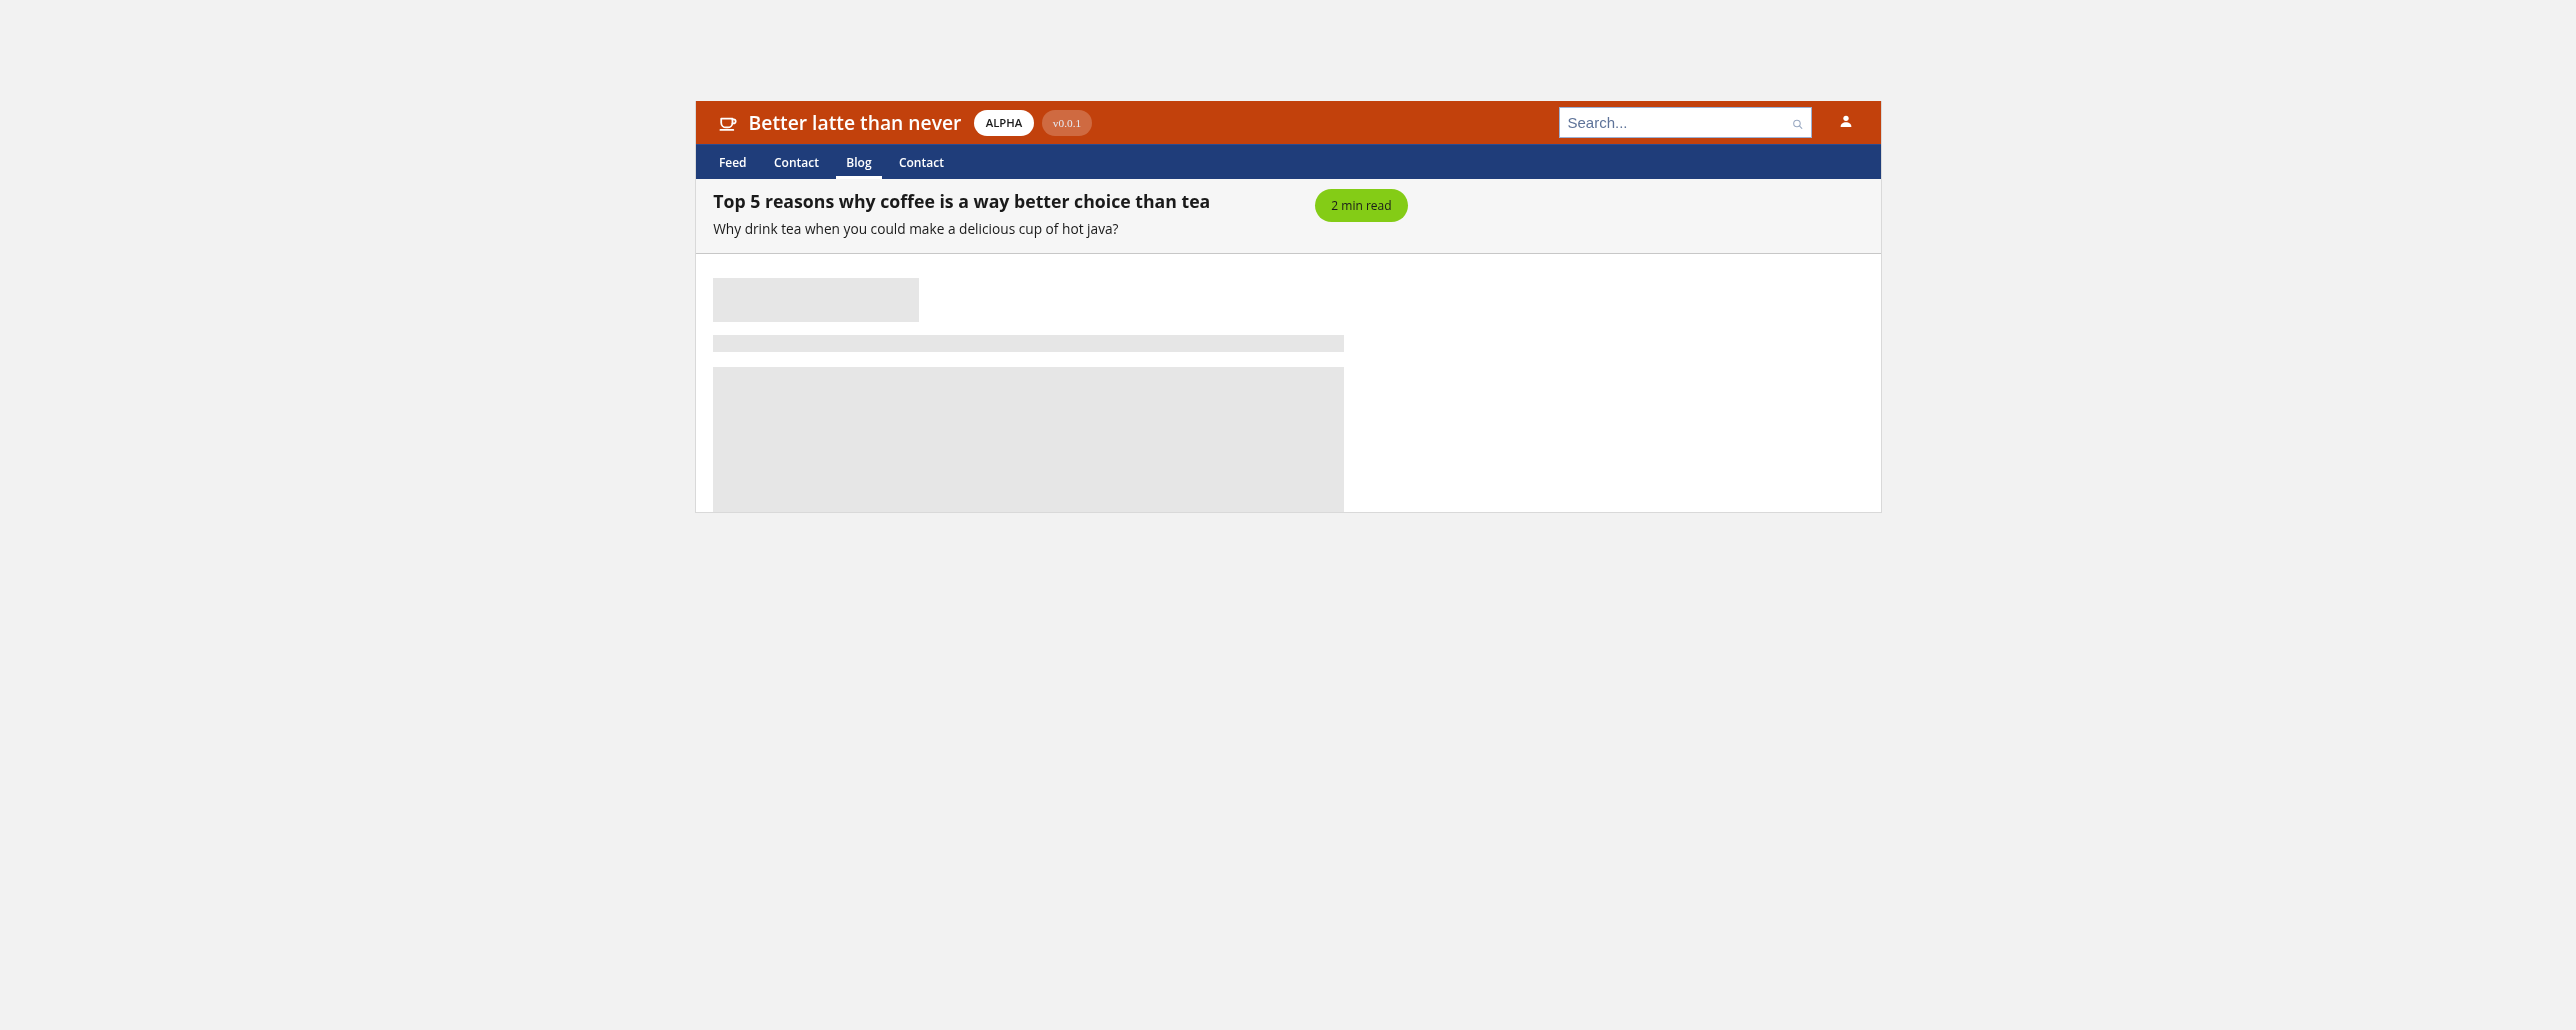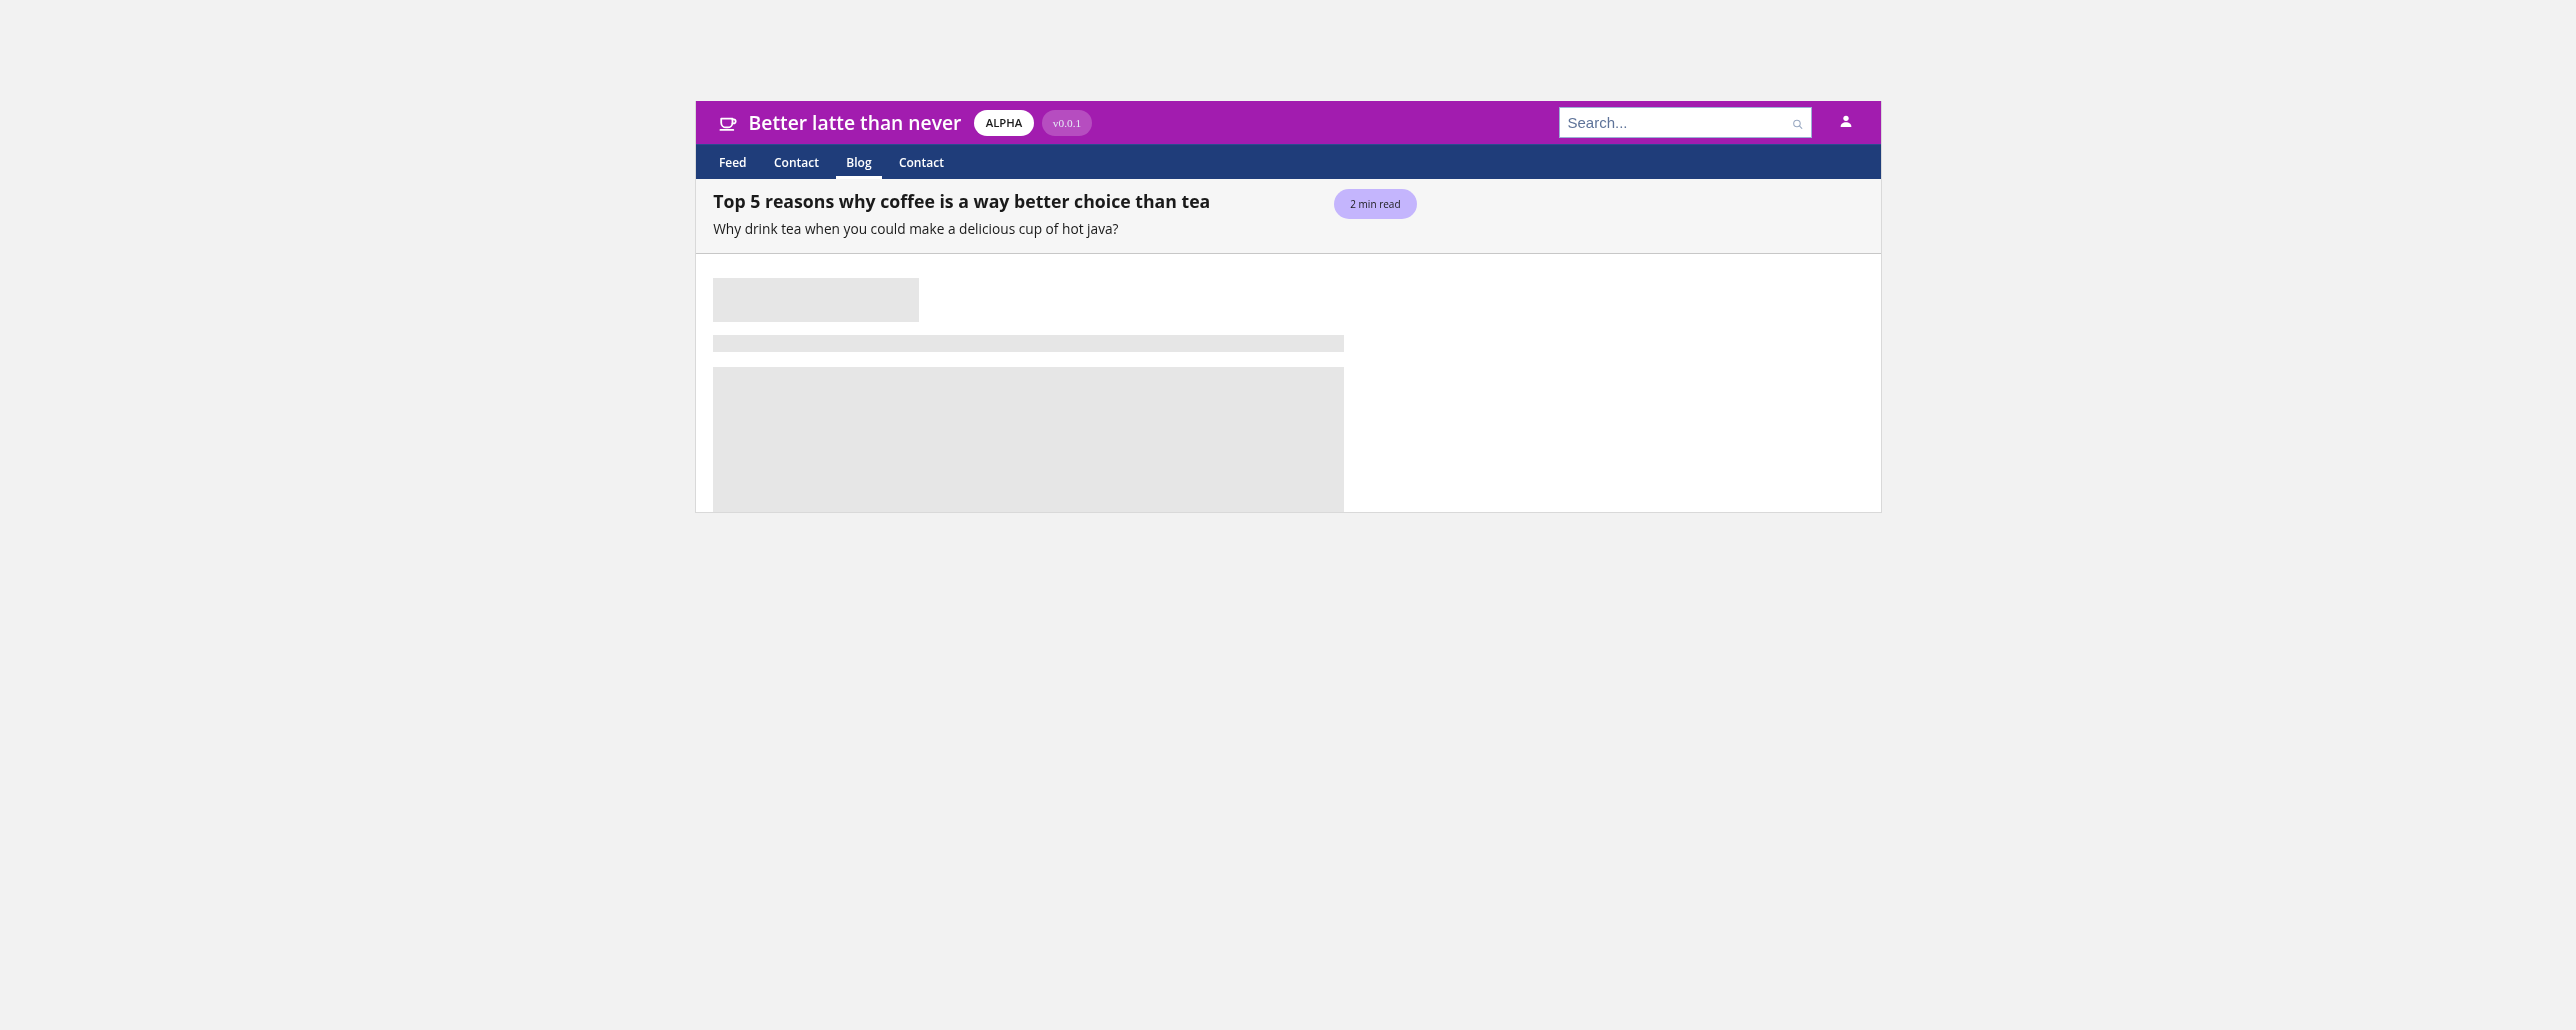--- a/index.html
+++ b/index.html
@@ -12,21 +12,21 @@
   }
   .page {
     width: 1187px;
     margin: 101px auto 0 auto;
     border: 0.8px solid #d9d9d9;
     border-top: none;
     background: #fff;
   }
   
   .header-top {
-    background: #a21caf;
+    background: #c2410c;
     display: flex;
     align-items: center;
     padding: 0 22.5px;
     height: 43px;
   }
   .brand {
     display: flex;
     align-items: center;
     gap: 11.3px;
   }
@@ -132,40 +132,40 @@
     height: 3.2px;
     background: #fff;
   }
   
   .pagehdr {
     background: #f6f6f6;
     border-bottom: 0.8px solid #c7c7c7;
     padding: 9.7px 17.7px 14.5px 17.7px;
     display: flex;
     align-items: flex-end;
-    gap: 35px;
+    gap: 16px;
   }
   .pagehdr-texts {
     display: flex;
     flex-direction: column;
     gap: 6.4px;
   }
   .pagehdr-title {
     font-size: 17.7px;
     font-weight: 700;
     color: #1a1a1a;
   }
   .pagehdr-sub {
     font-size: 13.7px;
     color: #1a1a1a;
   }
   .chip {
-    background: #c4b5fd;
-    color: #1a1a1a;
-    font-size: 10px;
+    background: #84cc16;
+    color: #1a1a1a;
+    font-size: 12px;
     font-weight: 500;
     border-radius: 804px;
     padding: 8px 16px;
     align-self: flex-start;
     margin-left: 89px;
   }
   
   .content {
     background: #fff;
     padding: 24px 17.7px 0 17.7px;

